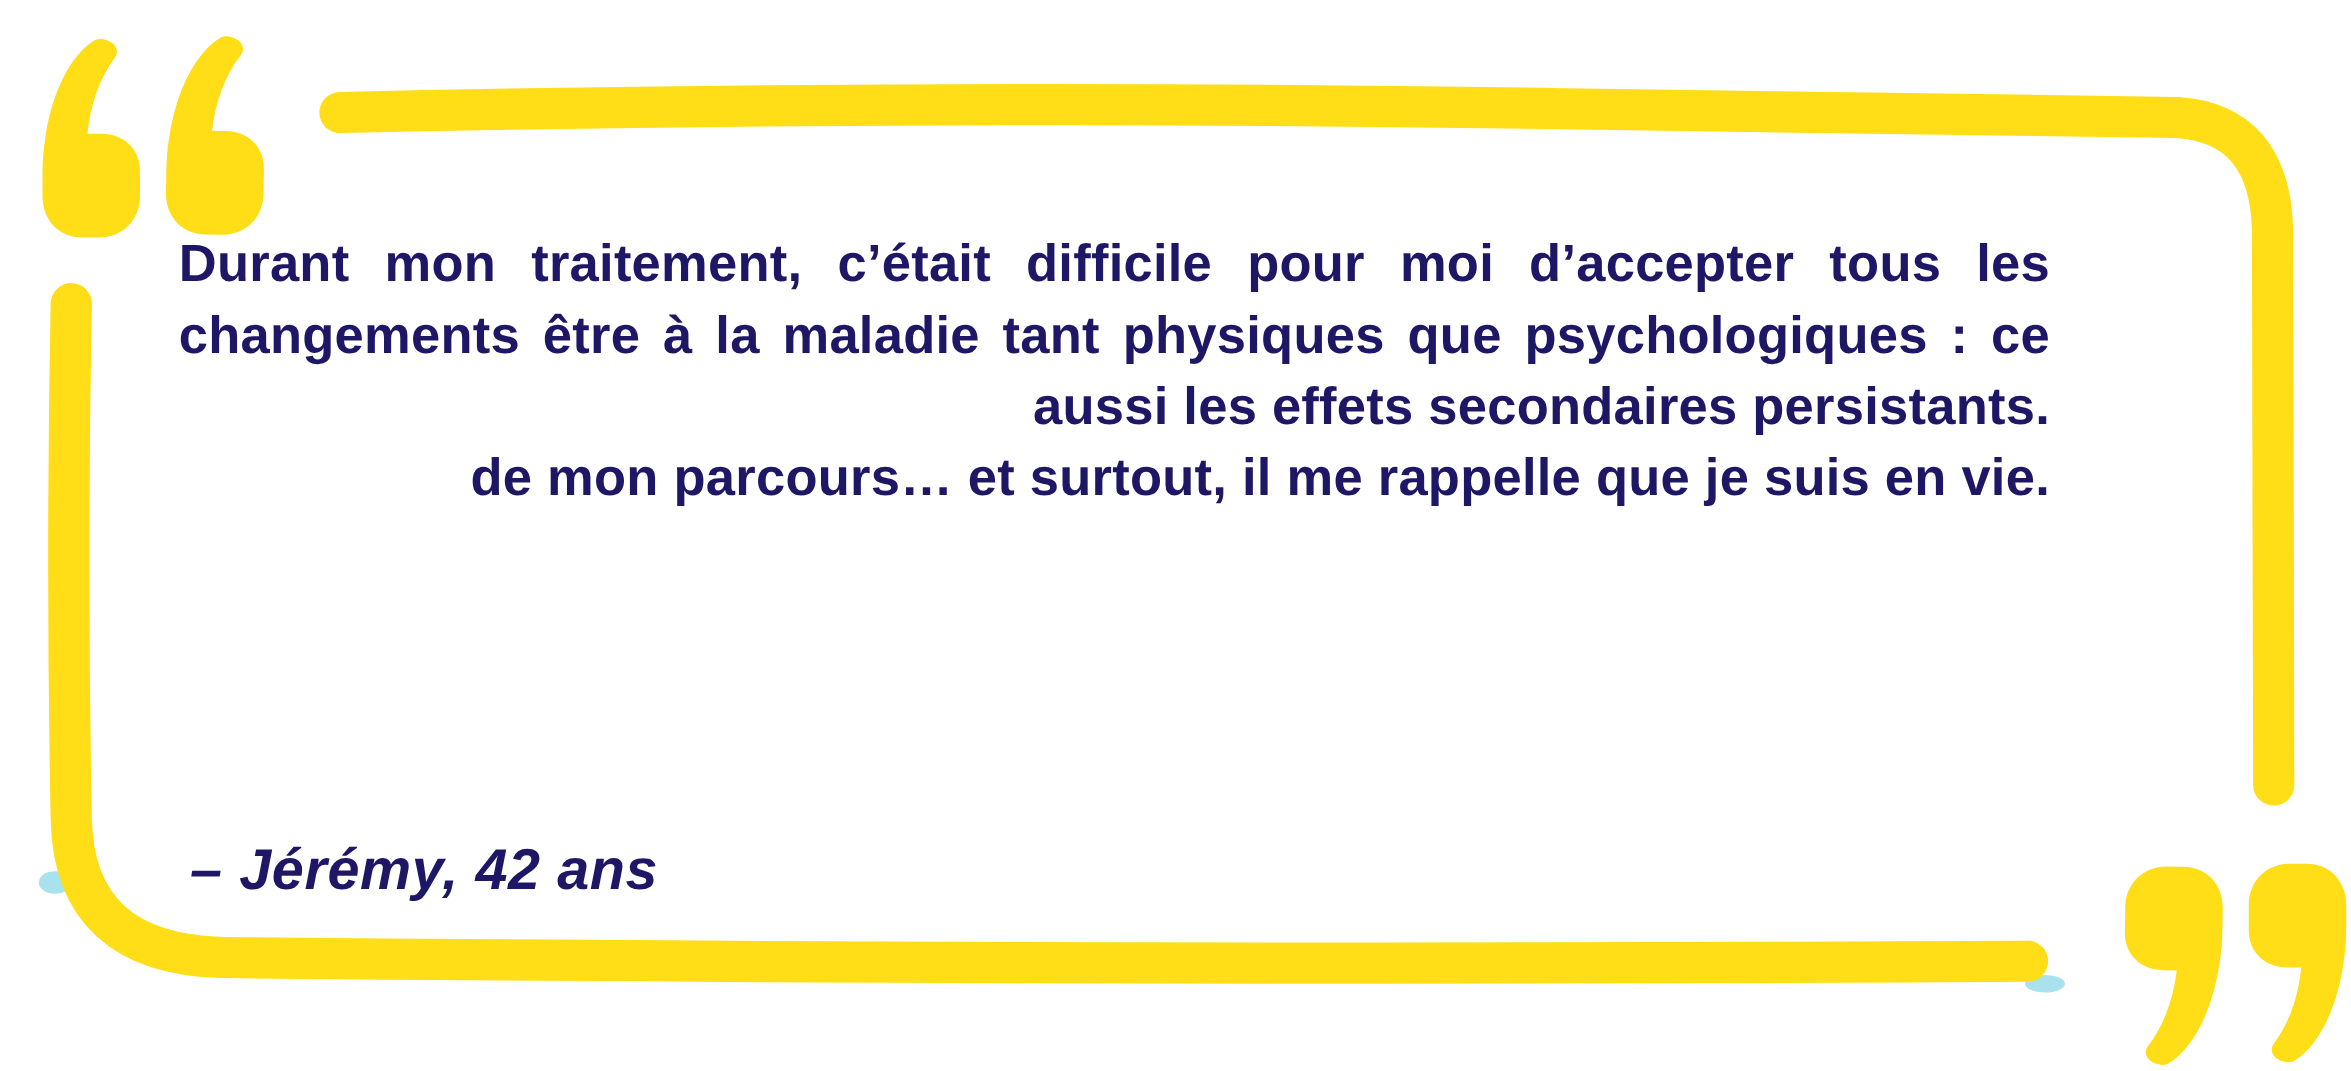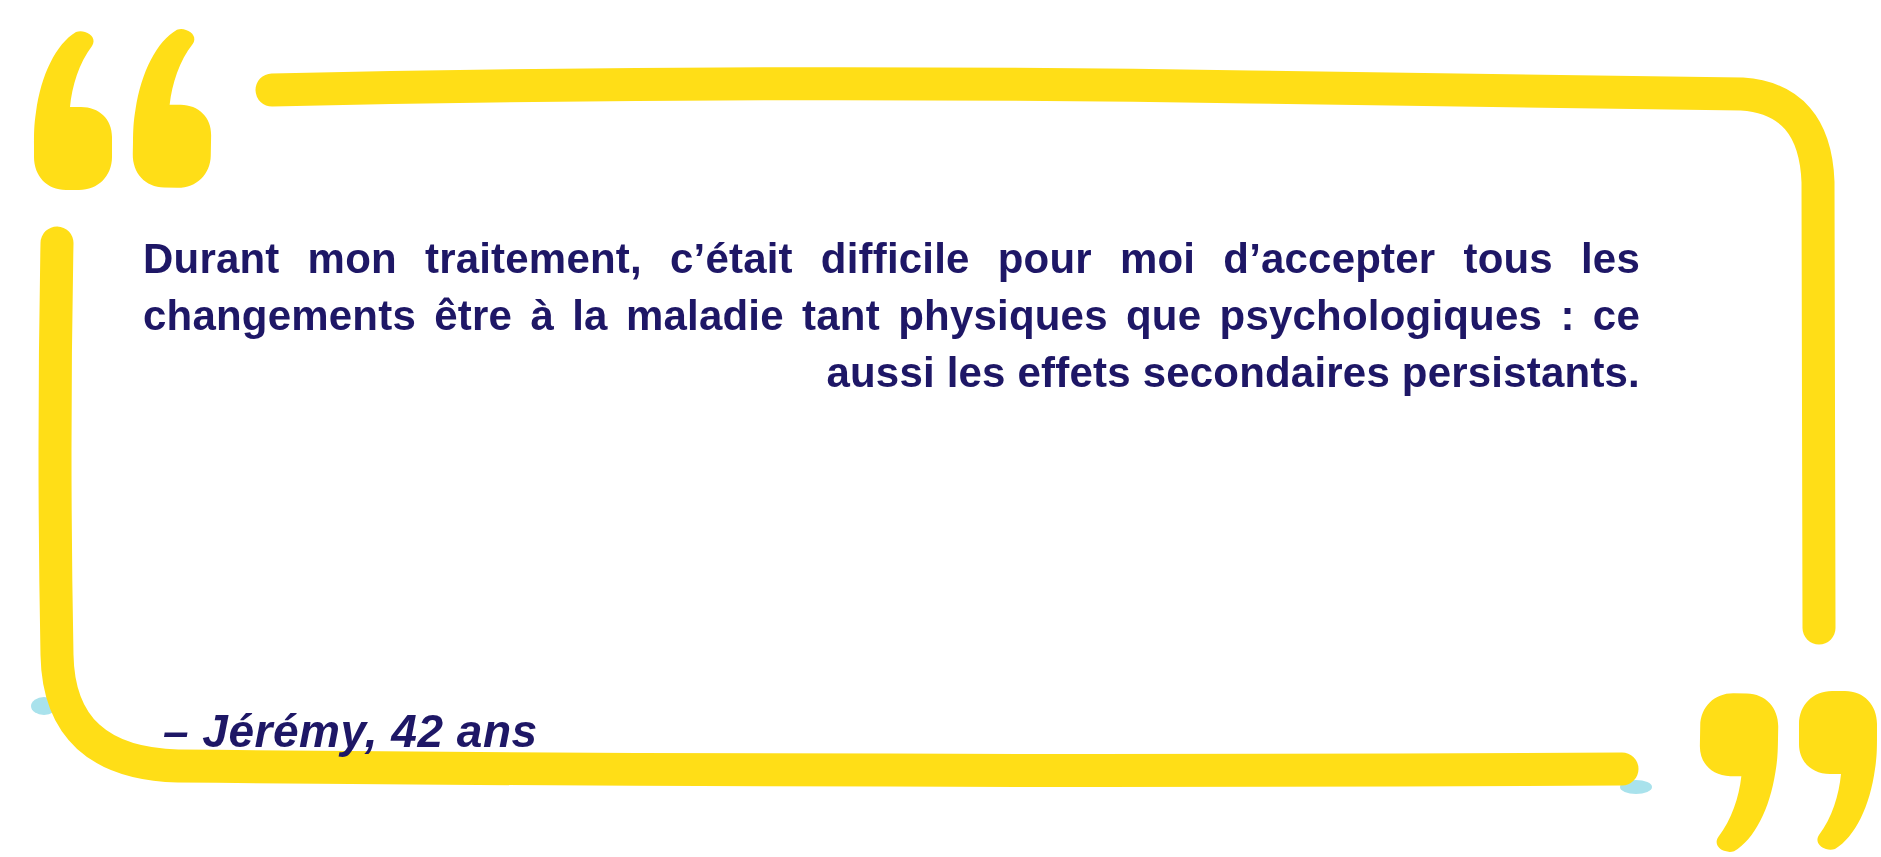--- a/index.html
+++ b/index.html
@@ -24,35 +24,33 @@
     pointer-events: none;
   }
   .quote-text {
     position: absolute;
     left: 143px; top: 182px;
     width: 1497px;
     font-size: 42px;
     line-height: 57px;
     color: var(--navy, #1e1766);
     letter-spacing: 0.2px;
-    margin-top: 48px;
   }
   .quote-line { text-align: right; white-space: normal; }
   .quote-line.justified { text-align: justify; text-align-last: justify; }
   .seg { font-weight: 700; }
   .seg.bold { font-weight: 700; }
   .attribution {
     position: absolute;
-    left: 163px; top: 668px;
+    left: 152px; top: 668px;
     font-size: 46px;
     font-weight: 700;
     font-style: italic;
     color: var(--navy, #1e1766);
     letter-spacing: 0.5px;
-    margin-top: 36px;
   }
 </style>
 </head>
 <body>
 
 <div class="canvas">
 
   <div class="card"></div>
 
   <svg class="frame-svg" width="1881" height="857" viewBox="0 0 1881 857">
@@ -76,17 +74,18 @@
     <g transform="translate(1879,851) rotate(180)" fill="#FFDE17">
       <path d="M 44 2 C 24 14 9 45 4 82 C 2 95 2 103 2 115 L 2 127 C 2 146 15 160 34 160 L 47 160 C 66 160 80 146 80 127 L 80 107 C 80 89 67 77 49 77 L 38 77 C 40 56 47 33 60 16 C 64 10 60 4 53 2 C 50 1 47 1 44 2 Z"></path>
       <path transform="translate(101,-3) rotate(1)" d="M 44 2 C 24 14 9 45 4 82 C 2 95 2 103 2 115 L 2 127 C 2 146 15 160 34 160 L 47 160 C 66 160 80 146 80 127 L 80 107 C 80 89 67 77 49 77 L 38 77 C 40 56 47 33 60 16 C 64 10 60 4 53 2 C 50 1 47 1 44 2 Z"></path>
     </g>
   </svg>
 
   <div class="quote-text">
       <div class="quote-line justified"><span class="seg bold">Durant mon traitement, c’était difficile pour moi d’accepter tous les</span></div>
       <div class="quote-line justified"><span class="seg bold">changements être à la maladie</span><span class="seg"> tant physiques que psychologiques : ce</span></div>
       <div class="quote-line"><span class="seg">aussi les effets secondaires persistants.</span></div>
+      <div class="quote-line"><span class="seg">de mon parcours… et surtout, </span><span class="seg bold">il me rappelle que je suis en vie.</span></div>
     </div>
 
   <div class="attribution">– Jérémy, 42 ans</div>
 
 </div>
 
 </body></html>

